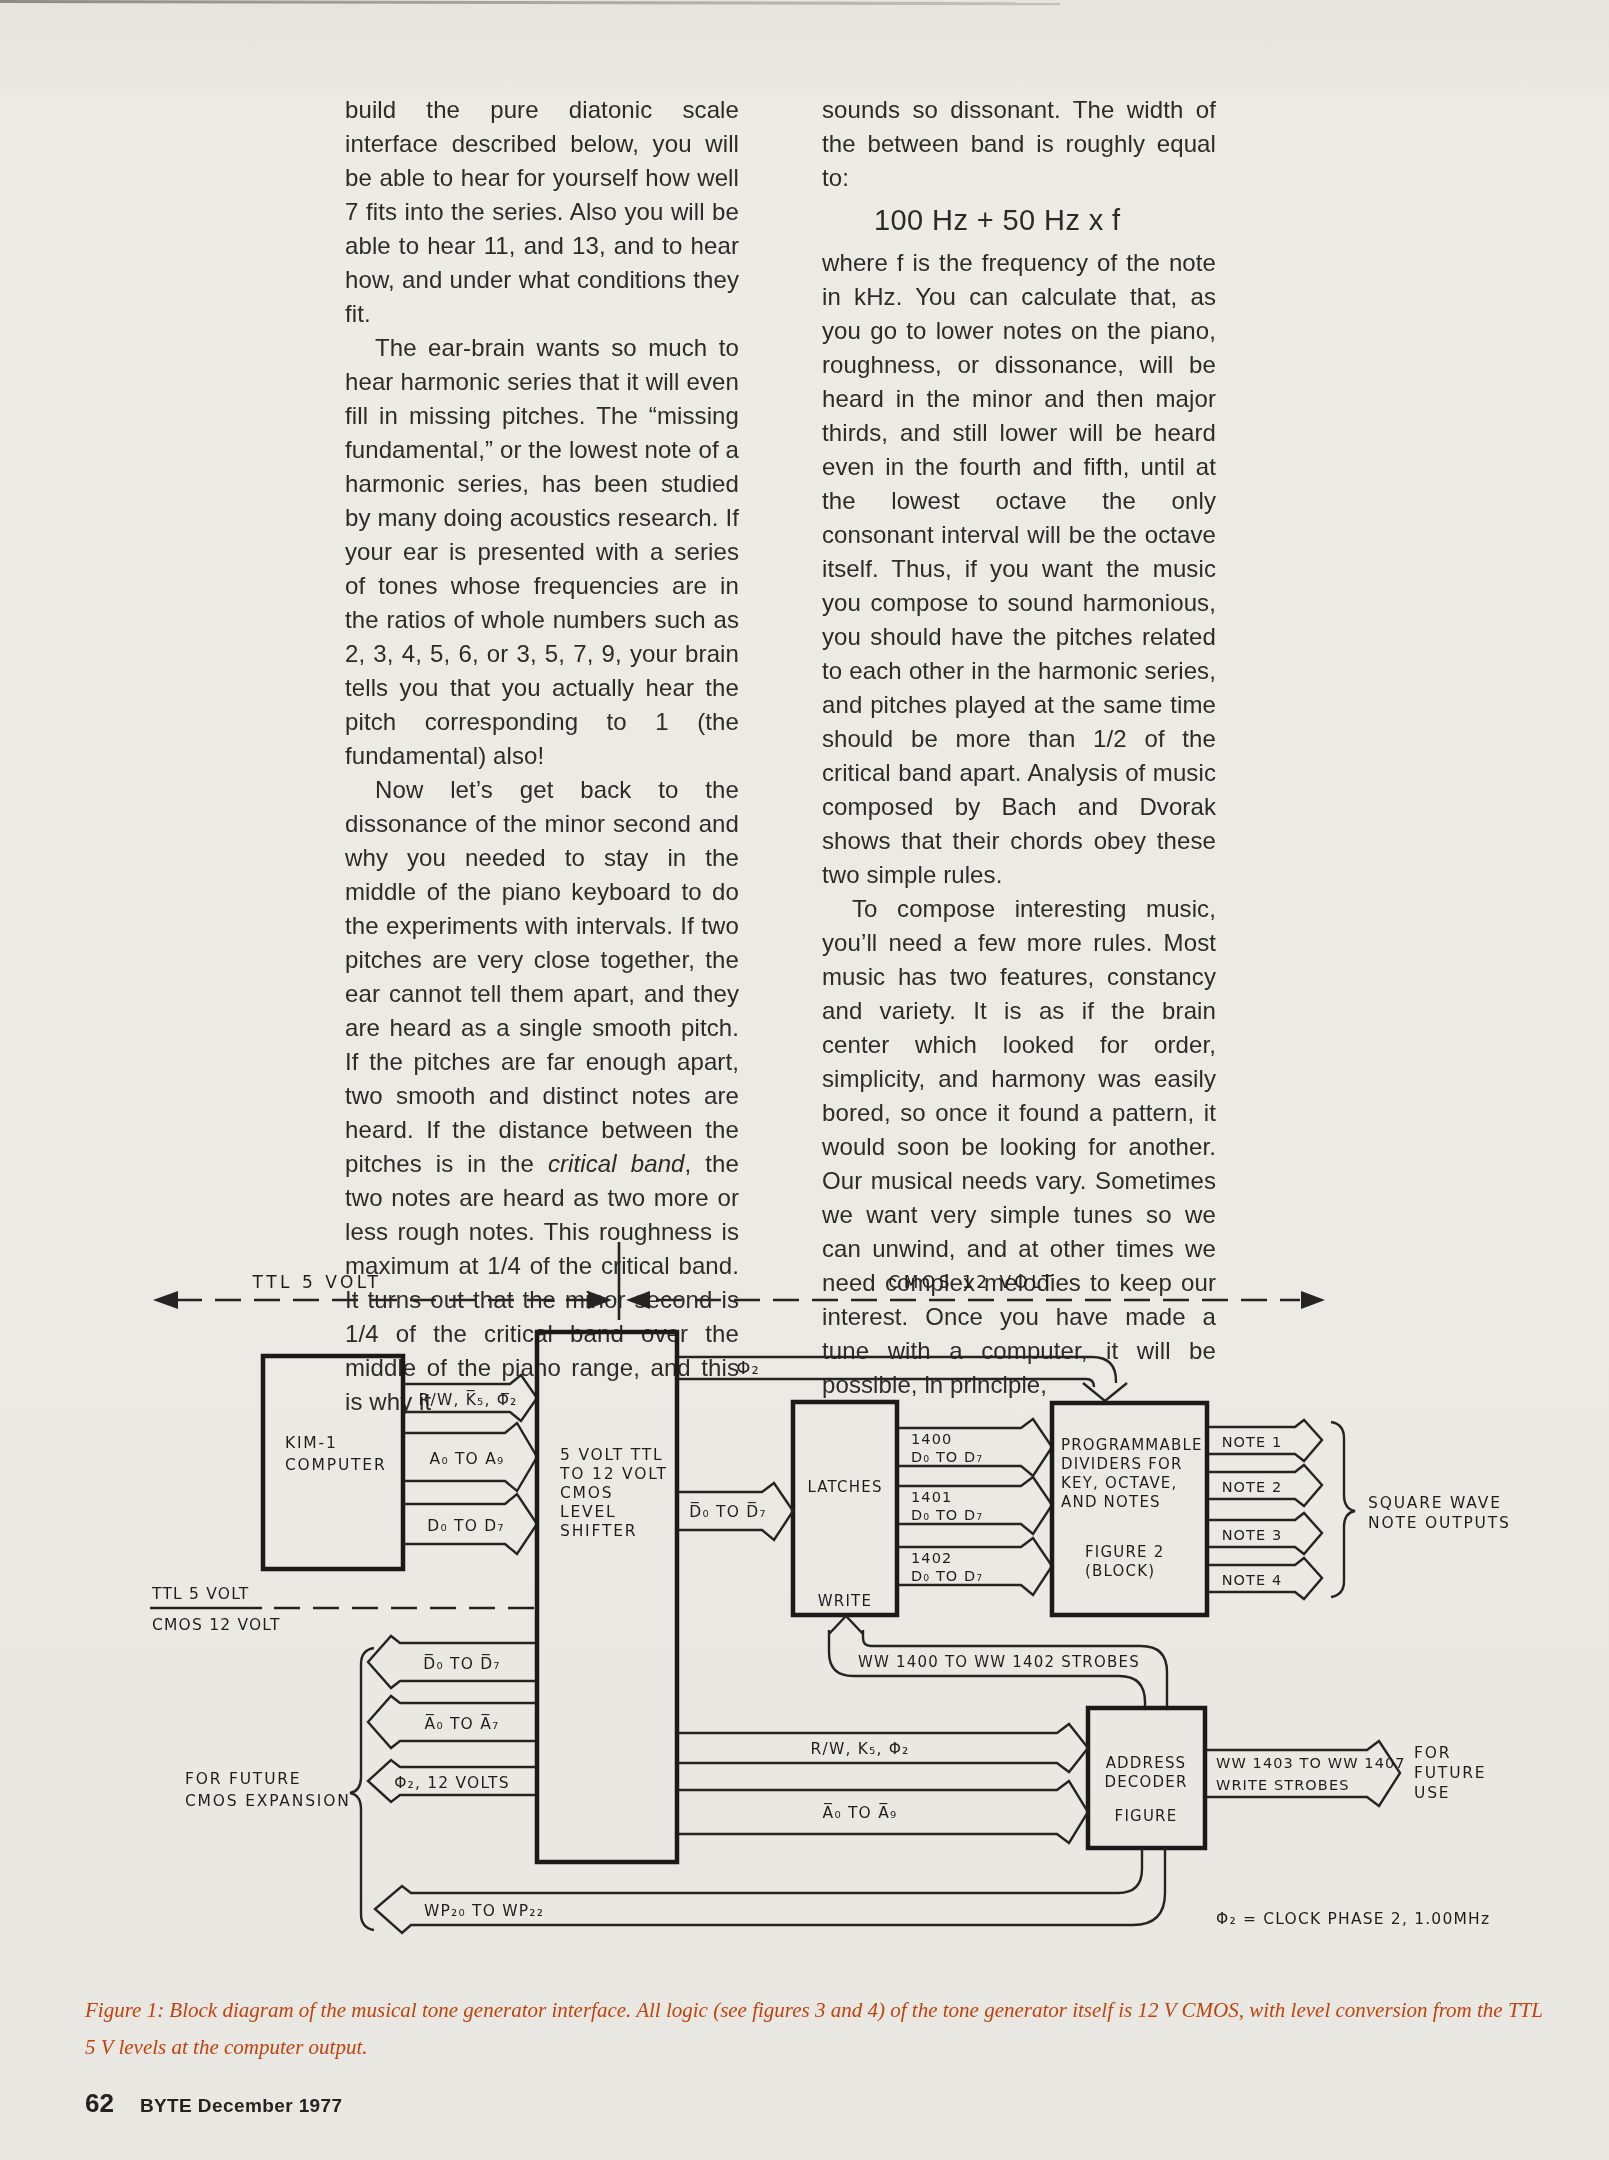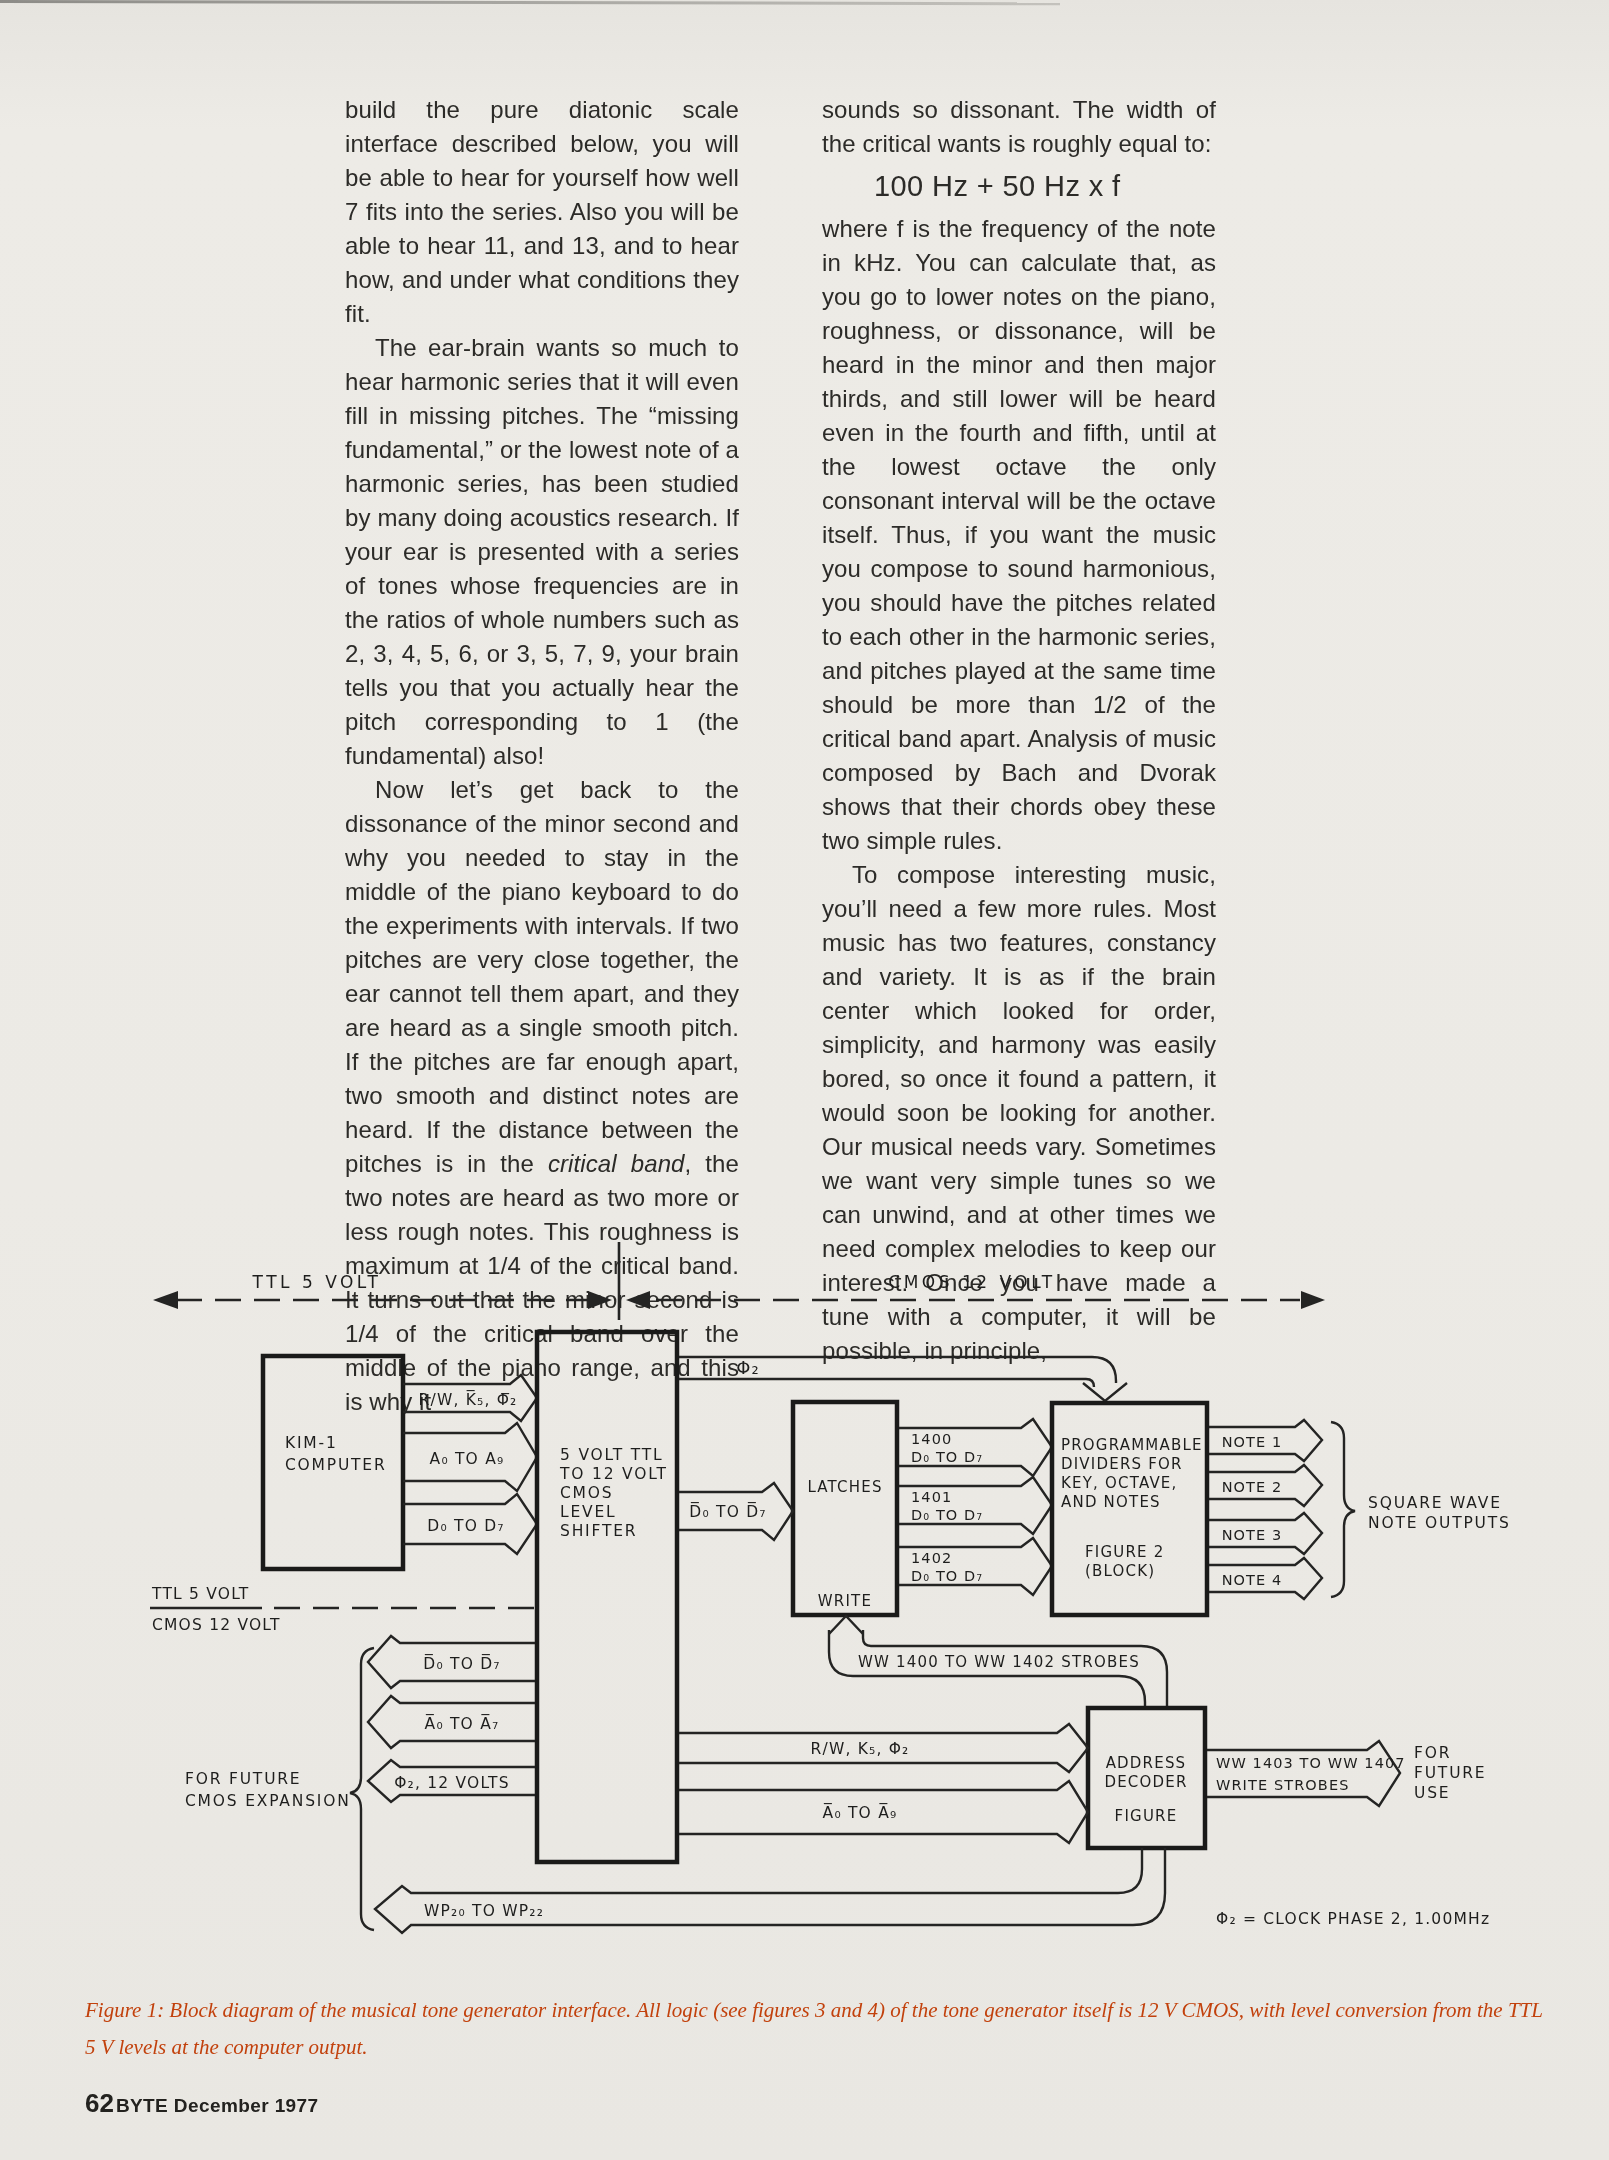--- a/index.html
+++ b/index.html
@@ -11,21 +11,21 @@
        background:linear-gradient(90deg,#6f6e6a,#b8b6b1);opacity:.75;transform:rotate(.12deg);transform-origin:left top;}
   .col{position:absolute;width:394px;text-align:justify;color:#2c2b28;
        font-size:24px;line-height:34px;letter-spacing:.1px;}
   .col-left{left:345px;top:93px;}
   .col-right{left:822px;top:93px;}
   .col p{margin:0;}
   .col p.indent{text-indent:30px;}
   .formula{margin:8px 0 9px 52px;font-size:29px;letter-spacing:.4px;color:#2c2b28;}
   .caption{position:absolute;left:85px;top:1992px;width:1458px;
        font-family:"Liberation Serif",serif;font-style:italic;font-size:21px;line-height:37px;color:#c2410c;}
-  .footer{position:absolute;left:85px;top:2088px;display:flex;align-items:baseline;gap:2px;color:#23221f;}
+  .footer{position:absolute;left:85px;top:2088px;display:flex;align-items:baseline;gap:26px;color:#23221f;}
   .pagenum{font-weight:bold;font-size:26px;}
   .mag{font-weight:bold;font-size:19px;letter-spacing:.4px;}
   svg.diagram{position:absolute;left:0;top:1230px;}
   .box{fill:none;stroke:#1a1a19;stroke-width:4.5;}
   .bus{fill:none;stroke:#242423;stroke-width:2.4;stroke-linejoin:miter;}
   .thin{fill:none;stroke:#242423;stroke-width:2.4;}
   .dashline{fill:none;stroke:#242423;stroke-width:2.6;stroke-dasharray:26 13;}
   .solidline{fill:none;stroke:#242423;stroke-width:2.6;}
   .ah{fill:#242423;stroke:none;}
   text{font-family:"DejaVu Sans",sans-serif;fill:#1e1e1d;}
@@ -43,21 +43,21 @@
 <div class="page">
   <div class="page-top-edge"></div>
 
   <div class="col col-left">
     <p class="body-p">build the pure diatonic scale interface described below, you will be able to hear for yourself how well 7 fits into the series. Also you will be able to hear 11, and 13, and to hear how, and under what conditions they fit.</p>
     <p class="body-p indent">The ear-brain wants so much to hear harmonic series that it will even fill in missing pitches. The “missing fundamental,” or the lowest note of a harmonic series, has been studied by many doing acoustics research. If your ear is presented with a series of tones whose frequencies are in the ratios of whole numbers such as 2, 3, 4, 5, 6, or 3, 5, 7, 9, your brain tells you that you actually hear the pitch corresponding to 1 (the fundamental) also!</p>
     <p class="body-p indent"><span>Now let’s get back to the dissonance of the minor second and why you needed to stay in the middle of the piano keyboard to do the experiments with intervals. If two pitches are very close together, the ear cannot tell them apart, and they are heard as a single smooth pitch. If the pitches are far enough apart, two smooth and distinct notes are heard. If the distance between the pitches is in the </span><i>critical band</i><span>, the two notes are heard as two more or less rough notes. This roughness is maximum at 1/4 of the critical band. It turns out that the minor second is 1/4 of the critical band over the middle of the piano range, and this is why it</span></p>
   </div>
 
   <div class="col col-right">
-    <p class="body-p">sounds so dissonant. The width of the critical wants is roughly equal to:</p>
+    <p class="body-p">sounds so dissonant. The width of the between band is roughly equal to:</p>
     <div class="formula">100 Hz + 50 Hz x f</div>
     <p class="body-p">where f is the frequency of the note in kHz. You can calculate that, as you go to lower notes on the piano, roughness, or dissonance, will be heard in the minor and then major thirds, and still lower will be heard even in the fourth and fifth, until at the lowest octave the only consonant interval will be the octave itself. Thus, if you want the music you compose to sound harmonious, you should have the pitches related to each other in the harmonic series, and pitches played at the same time should be more than 1/2 of the critical band apart. Analysis of music composed by Bach and Dvorak shows that their chords obey these two simple rules.</p>
     <p class="body-p indent">To compose interesting music, you’ll need a few more rules. Most music has two features, constancy and variety. It is as if the brain center which looked for order, simplicity, and harmony was easily bored, so once it found a pattern, it would soon be looking for another. Our musical needs vary. Sometimes we want very simple tunes so we can unwind, and at other times we need complex melodies to keep our interest. Once you have made a tune with a computer, it will be possible, in principle,</p>
   </div>
 
   <svg class="diagram" width="1609" height="730" viewBox="0 1230 1609 730" xmlns="http://www.w3.org/2000/svg">
 
     <text class="dt mid" x="317" y="1288">TTL 5 VOLT</text>
     <text class="dt mid" x="972" y="1288">CMOS 12 VOLT</text>
     <line class="dashline" x1="176" y1="1300" x2="590" y2="1300"></line>

